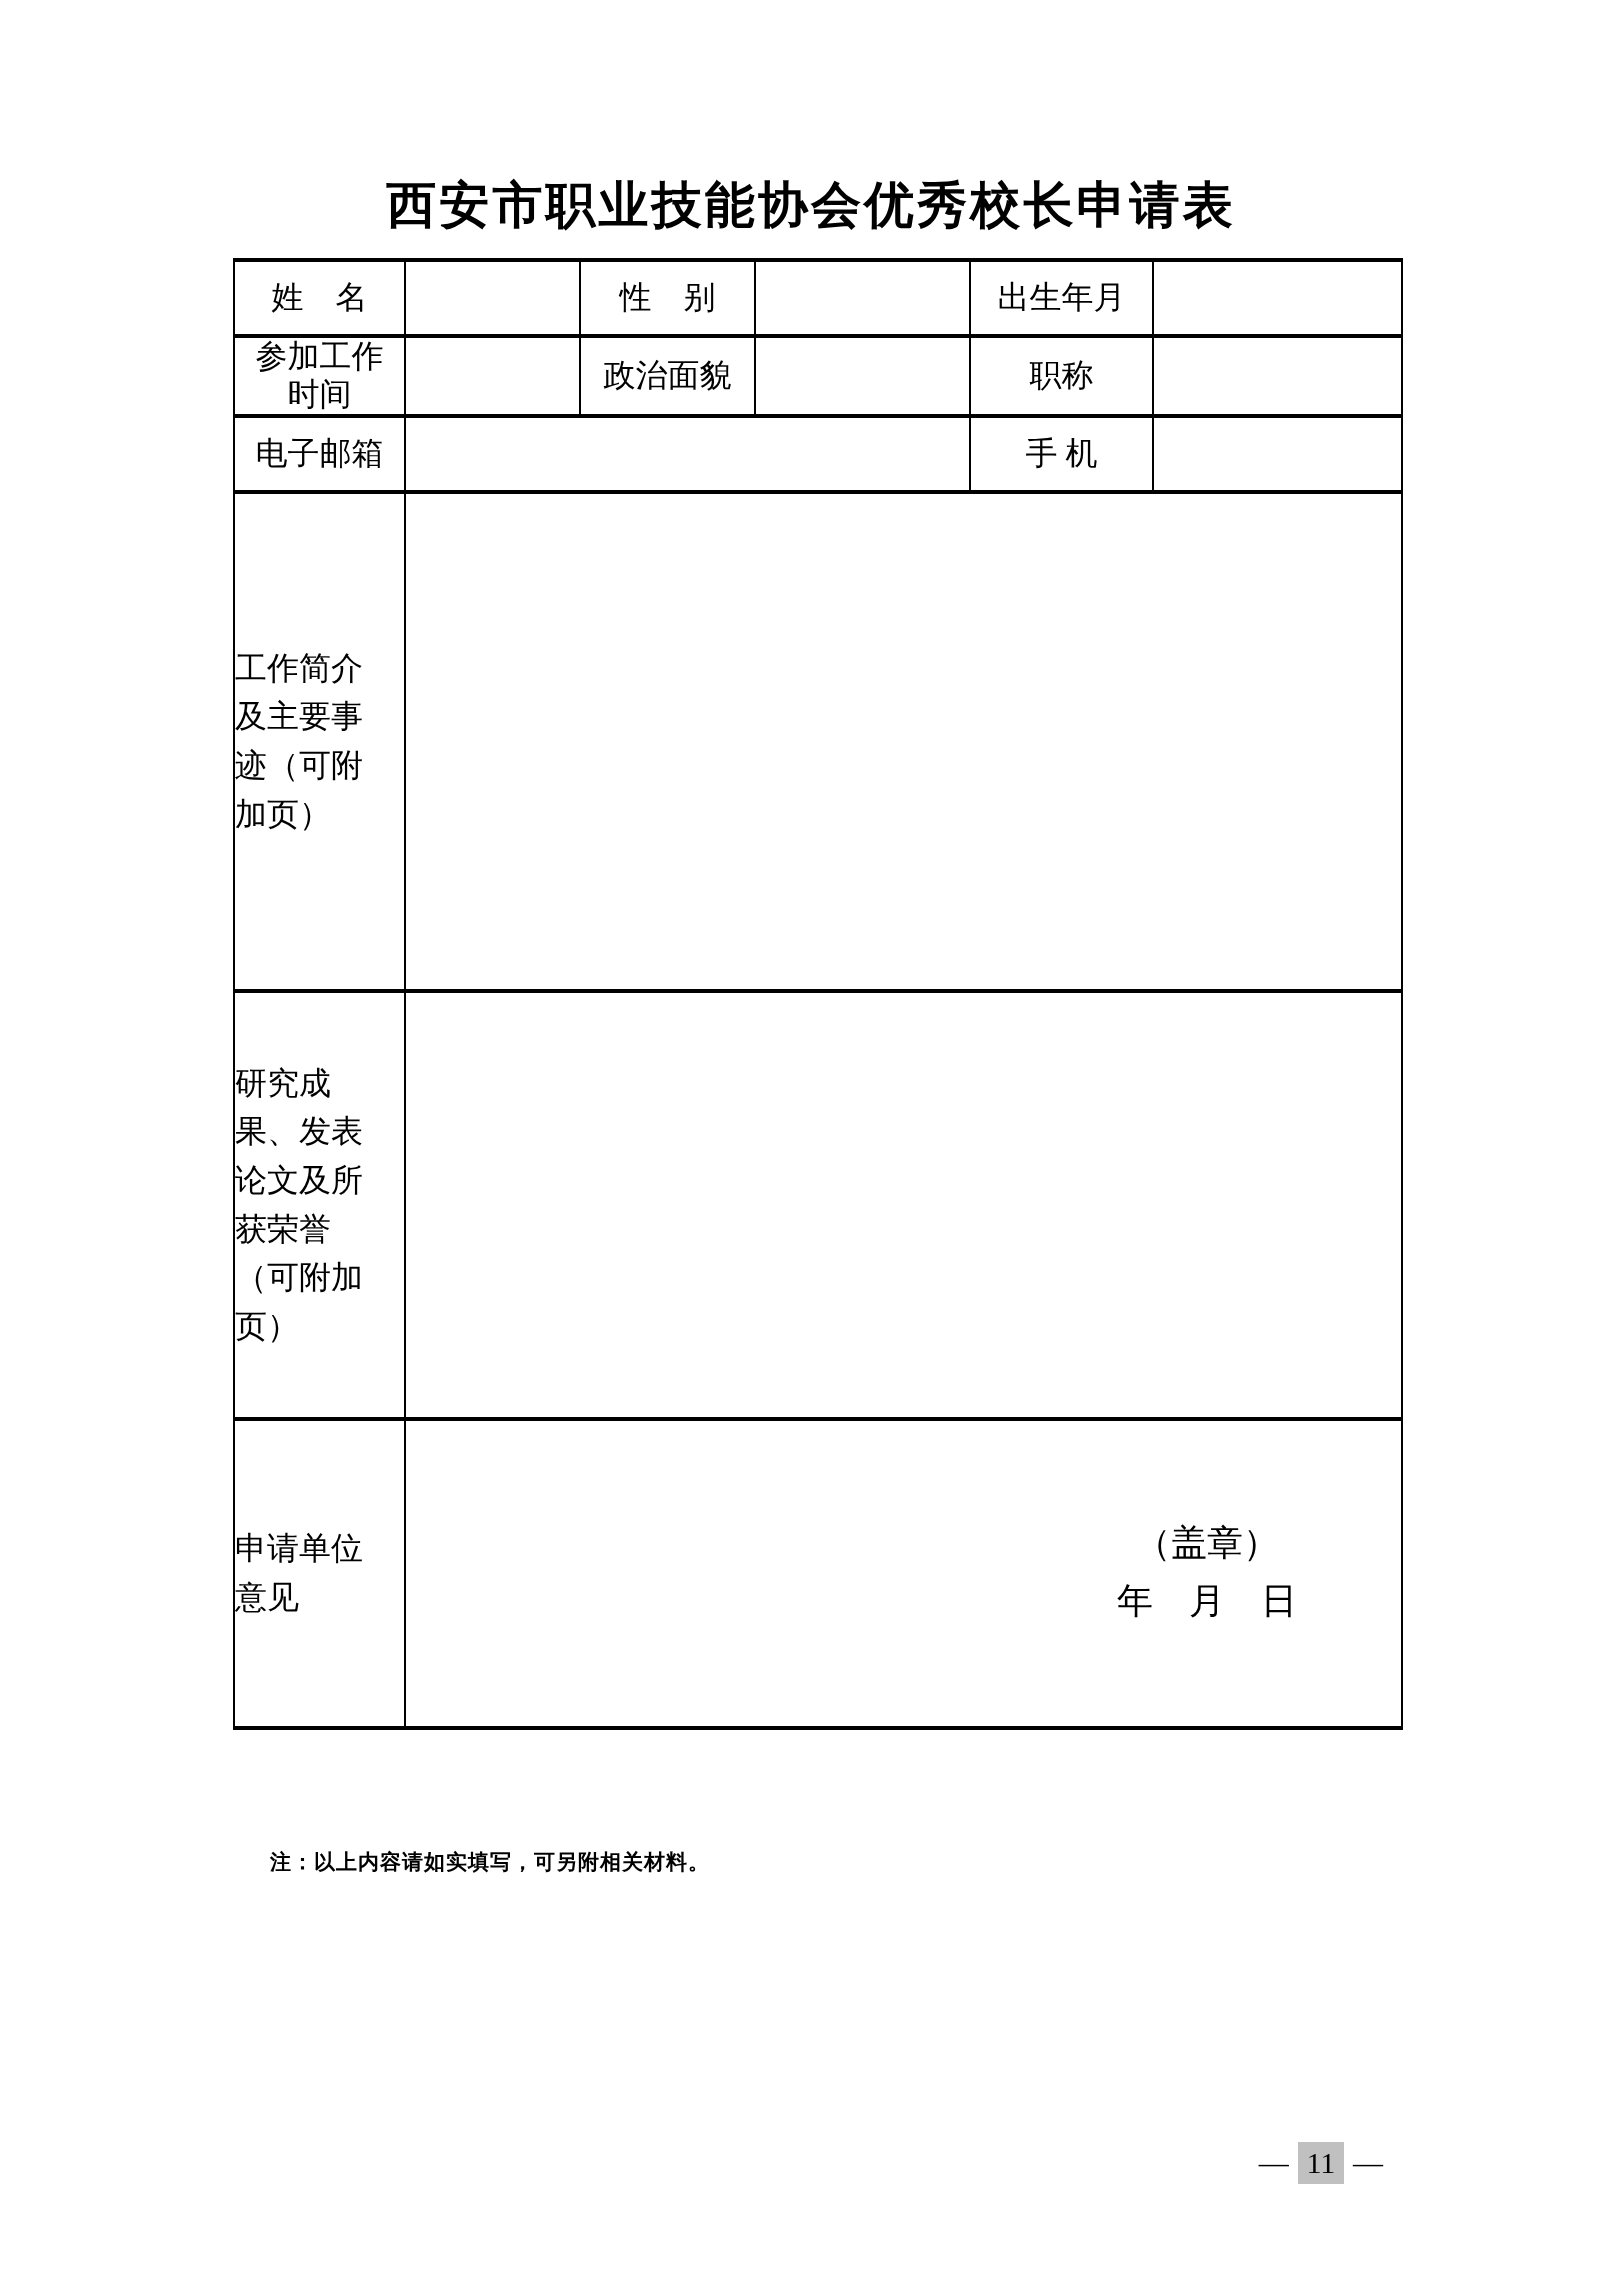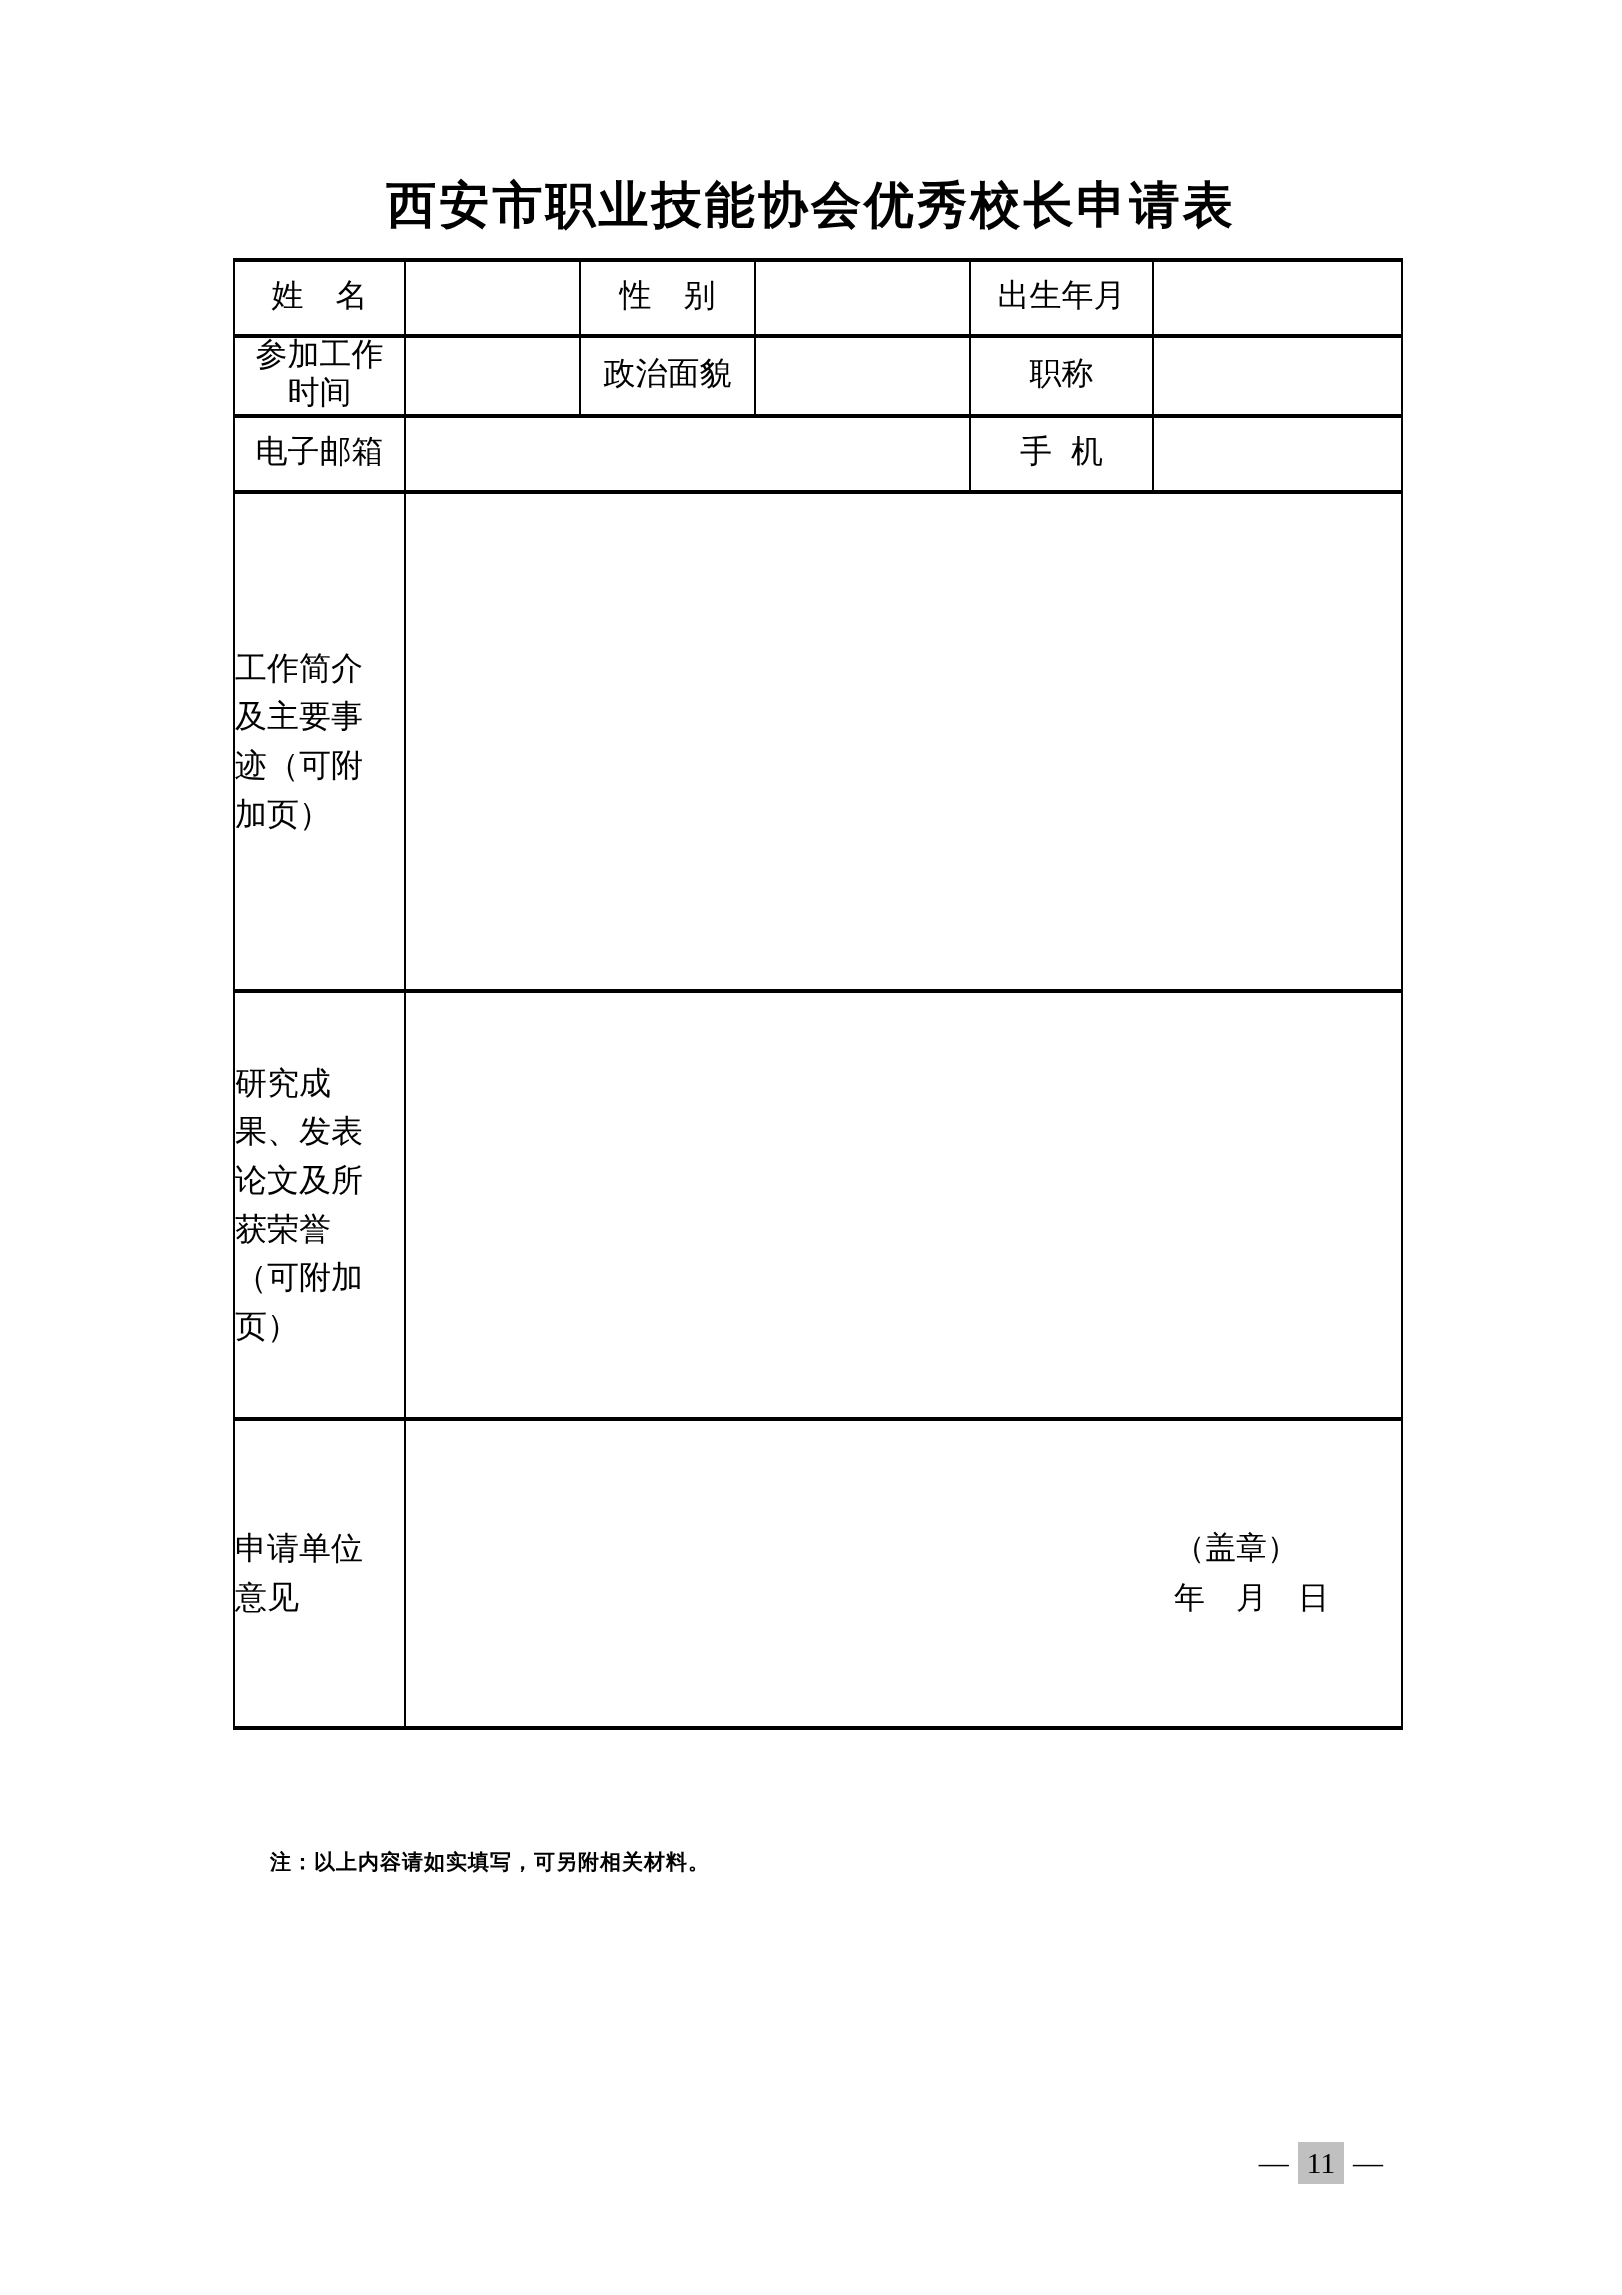--- a/index.html
+++ b/index.html
@@ -38,38 +38,37 @@
     border-bottom-width: 4.6px;
     vertical-align: middle;
     padding: 0;
     overflow: hidden;
   }
   td.lbl {
     text-align: center;
     font-size: 32px;
     line-height: 1.18;
     white-space: pre-line;
-    font-family: Liberation Mono, monospace;
   }
   td.lbl-big {
     text-align: left;
     font-size: 32px;
     line-height: 1.52;
     white-space: pre-line;
   }
   tr.r-small  { height: 76px; }
   tr.r-work   { height: 499px; }
   tr.r-research { height: 428px; }
   tr.r-opinion  { height: 309px; }
   .stamp-block {
     margin-left: auto;
-    margin-right: 72px;
+    margin-right: 104px;
     width: max-content;
-    text-align: left;
-    font-size: 31px;
+    text-align: center;
+    font-size: 36px;
     line-height: 1.6;
   }
   .footnote {
     position: absolute;
     left: 270px;
     top: 1848px;
     font-size: 21px;
     letter-spacing: 1px;
     white-space: nowrap;
     font-weight: bold;

